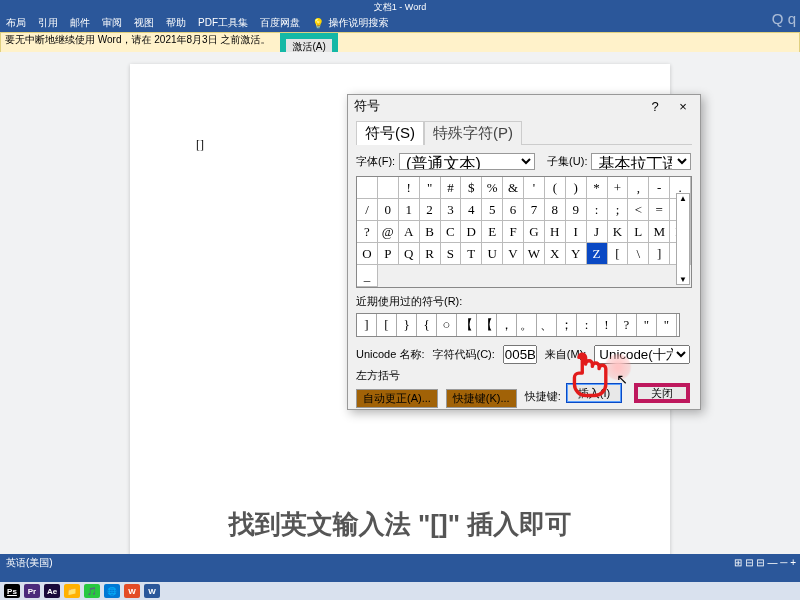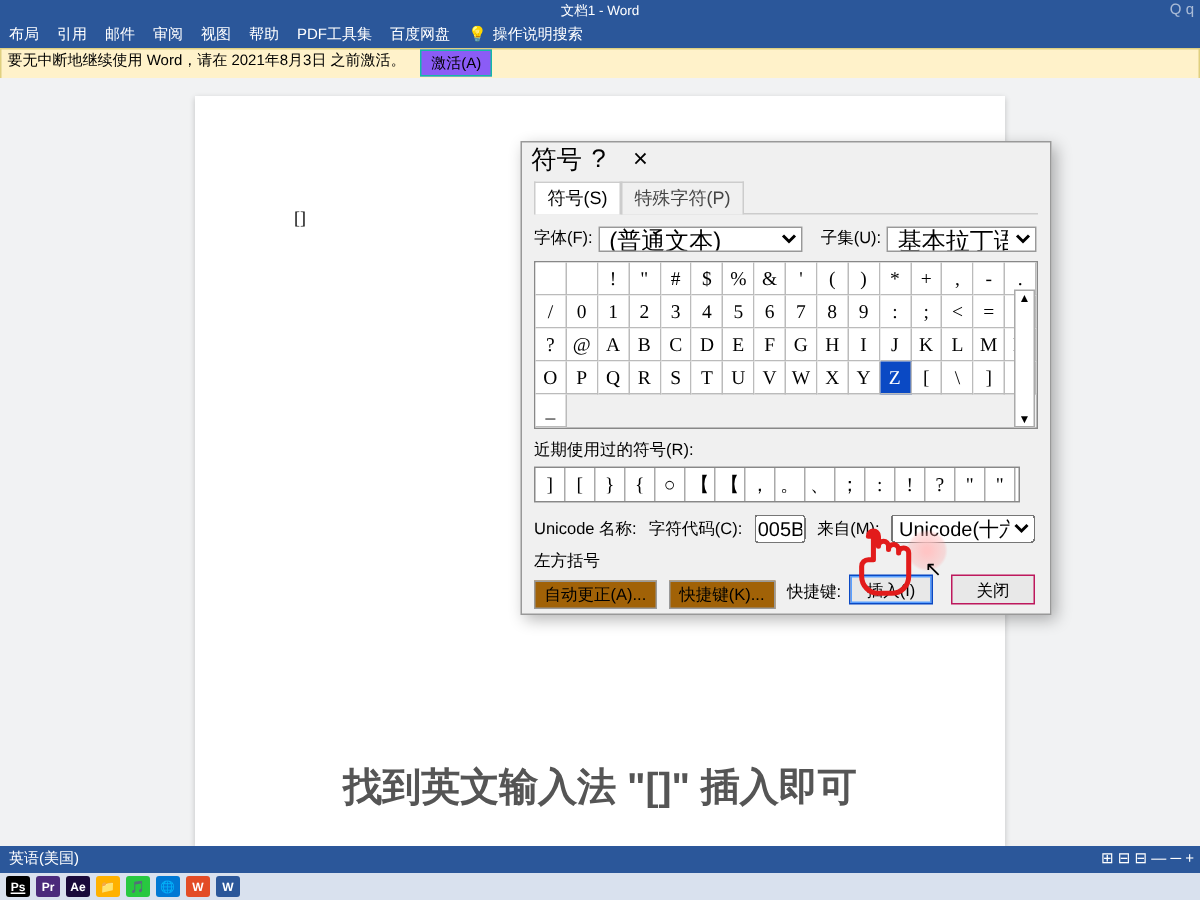--- a/index.html
+++ b/index.html
@@ -1,66 +1,66 @@
 <!DOCTYPE html>
 <html><head>
 <meta charset="utf-8">
 <style>
   *{box-sizing:border-box;margin:0;padding:0;font-family:"Microsoft YaHei",sans-serif}
   body{width:800px;height:600px;background:#f0f0f0;overflow:hidden;position:relative}
   
   .titlebar{height:14px;background:#2b579a;color:#fff;font-size:9px;line-height:14px;text-align:center;position:relative}
-  .titlebar .r{position:absolute;right:4px;top:0;font-size:10px;opacity:.6}
+  .titlebar .r{position:absolute;right:4px;top:12px;font-size:15px;opacity:.6}
   .ribbon-tabs{height:18px;background:#2b579a;color:#fff;font-size:10px;display:flex;gap:12px;padding-left:6px;align-items:center}
   .ribbon-tabs span{cursor:default}
   .help-search{display:flex;align-items:center;gap:4px}
   .help-search .bulb{font-size:10px}
   .yellowbar{height:32px;background:#fff2ca;border:1px solid #e0d080;font-size:10px;display:flex;align-items:flex-start;padding-left:4px;gap:10px}
-  .yellowbar button{font-size:10px;padding:1px 6px;background:#8b5cf6;border:1px solid #14b8a6}
+  .yellowbar button{font-size:10px;padding:1px 6px;background:#e5e5e5;border:6px solid #14b8a6}
   
   .docarea{position:absolute;top:52px;left:0;right:0;bottom:40px;background:#f1f2f3}
   .page{position:absolute;top:12px;left:130px;width:540px;height:500px;background:#fff;box-shadow:0 1px 4px rgba(0,0,0,.2)}
   .page .indent{position:absolute;top:74px;left:66px;font-size:12px;font-family:"Times New Roman",serif}
   .sub{position:absolute;left:0;right:0;bottom:18px;text-align:center;font-size:26px;font-weight:700;color:#555;text-shadow:-1px -1px 0 #fff,1px -1px 0 #fff,-1px 1px 0 #fff,1px 1px 0 #fff}
   
   .dlg{position:absolute;left:347px;top:94px;width:354px;height:316px;background:#f0f0f0;border:1px solid #999;box-shadow:3px 3px 10px rgba(0,0,0,.3);font-size:11px}
-  .dlg-title{height:22px;display:flex;align-items:center;padding:0 6px;font-size:17px}
+  .dlg-title{height:22px;display:flex;align-items:center;justify-content:space-between;padding:0 6px;font-size:13px}
   .dlg-title .right{display:flex;gap:6px}
   .dlg-title .right span{width:22px;text-align:center;display:inline-block}
   .dlg-body{padding:4px 8px 8px 8px}
   .dtabs{display:flex;gap:0}
-  .dtab{font-size:12px;padding:2px 8px;border:1px solid #ccc;background:#fff;border-bottom:none}
+  .dtab{font-size:15px;padding:2px 8px;border:1px solid #ccc;background:#fff;border-bottom:none}
   .dtab.inactive{background:#f0f0f0;color:#444}
   .dtab-underline{border-bottom:1px solid #ccc;margin-top:-1px}
-  .row{display:flex;gap:4px;margin-top:8px}
+  .row{display:flex;align-items:center;gap:4px;margin-top:8px}
   .row label{font-size:11px}
   .row select,.row input{font-size:16px;height:17px;border:1px solid #999;background:#fff;padding:0 2px}
   .grid{display:grid;grid-template-columns:repeat(16,1fr);margin-top:6px;border:1px solid #888}
   .grid .cell{height:22px;border-right:1px solid #bbb;border-bottom:1px solid #bbb;display:flex;align-items:center;justify-content:center;font-size:13px;font-family:"Times New Roman",serif;background:#fff}
   .grid .cell.sel{background:#0a49c4;color:#fff}
   .scroll{position:absolute;right:10px;top:98px;width:14px;height:92px;background:#fff;border:1px solid #aaa;display:flex;flex-direction:column;justify-content:space-between;align-items:center;font-size:8px}
   .recent-label{margin-top:6px}
   .recent{display:flex;margin-top:4px;border:1px solid #888;background:#fff;width:324px}
   .recent .rc{width:20px;height:22px;border-right:1px solid #aaa;display:flex;align-items:center;justify-content:center;font-size:13px;font-family:serif}
   .meta{display:flex;align-items:center;gap:8px;margin-top:8px}
   .meta input{width:34px}
   .meta select{width:96px}
   .name{margin-top:4px}
   .btns{display:flex;gap:8px;margin-top:6px}
   .btns button{font-size:11px;padding:1px 6px;background:#a16207;border:1px solid #999}
   .dlg-foot{position:absolute;bottom:6px;right:10px;display:flex;gap:12px}
-  .dlg-foot span{width:56px;height:20px;border:1px solid #be185d;background:#e8e8e8;font-size:11px;display:flex;align-items:center;justify-content:center}
+  .dlg-foot span{width:56px;height:20px;border:4px solid #be185d;background:#e8e8e8;font-size:11px;display:flex;align-items:center;justify-content:center}
   .dlg-foot .primary{border:1px solid #0a49c4;box-shadow:0 0 0 1px #5aa0ff inset}
   .pulse{position:absolute;width:28px;height:28px;border-radius:50%;background:radial-gradient(#ffc5c5 10%,rgba(255,160,160,.3) 60%,transparent 70%);right:68px;bottom:28px}
   .cursor{position:absolute;right:72px;bottom:22px;font-size:14px}
   
   .hand{position:absolute;left:566px;top:344px;pointer-events:none}
   .hand svg{width:46px;height:56px}
   
-  .status{position:absolute;bottom:18px;left:0;right:0;height:18px;background:#2b579a;color:#fff;font-size:10px;line-height:18px;padding-left:6px}
+  .status{position:absolute;bottom:18px;left:0;right:0;height:28px;background:#2b579a;color:#fff;font-size:10px;line-height:18px;padding-left:6px}
   .status .r{position:absolute;right:4px;top:0}
   
   .taskbar{position:absolute;bottom:0;left:0;right:0;height:18px;background:#d9e1ee;display:flex;align-items:center;gap:4px;padding:0 4px}
   .taskbar .ico{width:16px;height:14px;display:flex;align-items:center;justify-content:center;font-size:8px;font-weight:700;color:#fff;border-radius:2px}
 </style>
 </head>
 <body>
 
 <div class="titlebar">
   <span>文档1 - Word</span>

